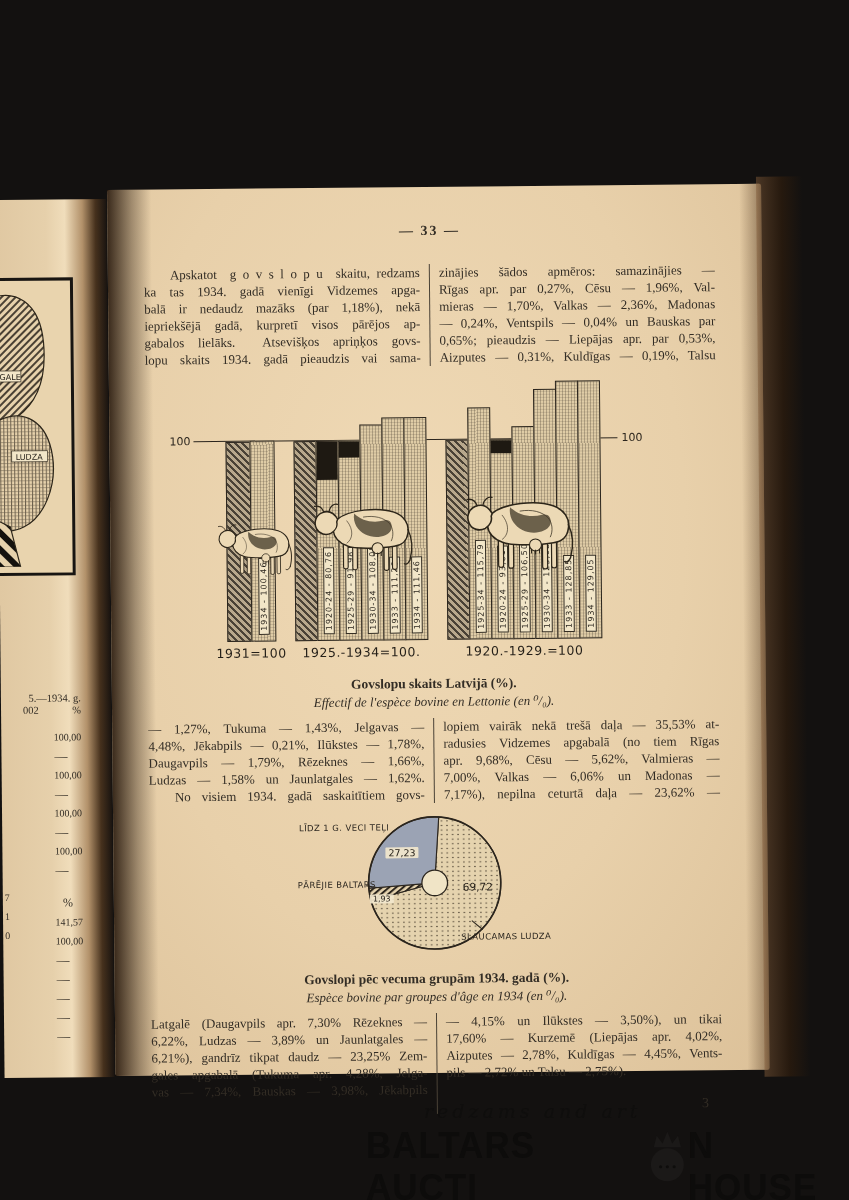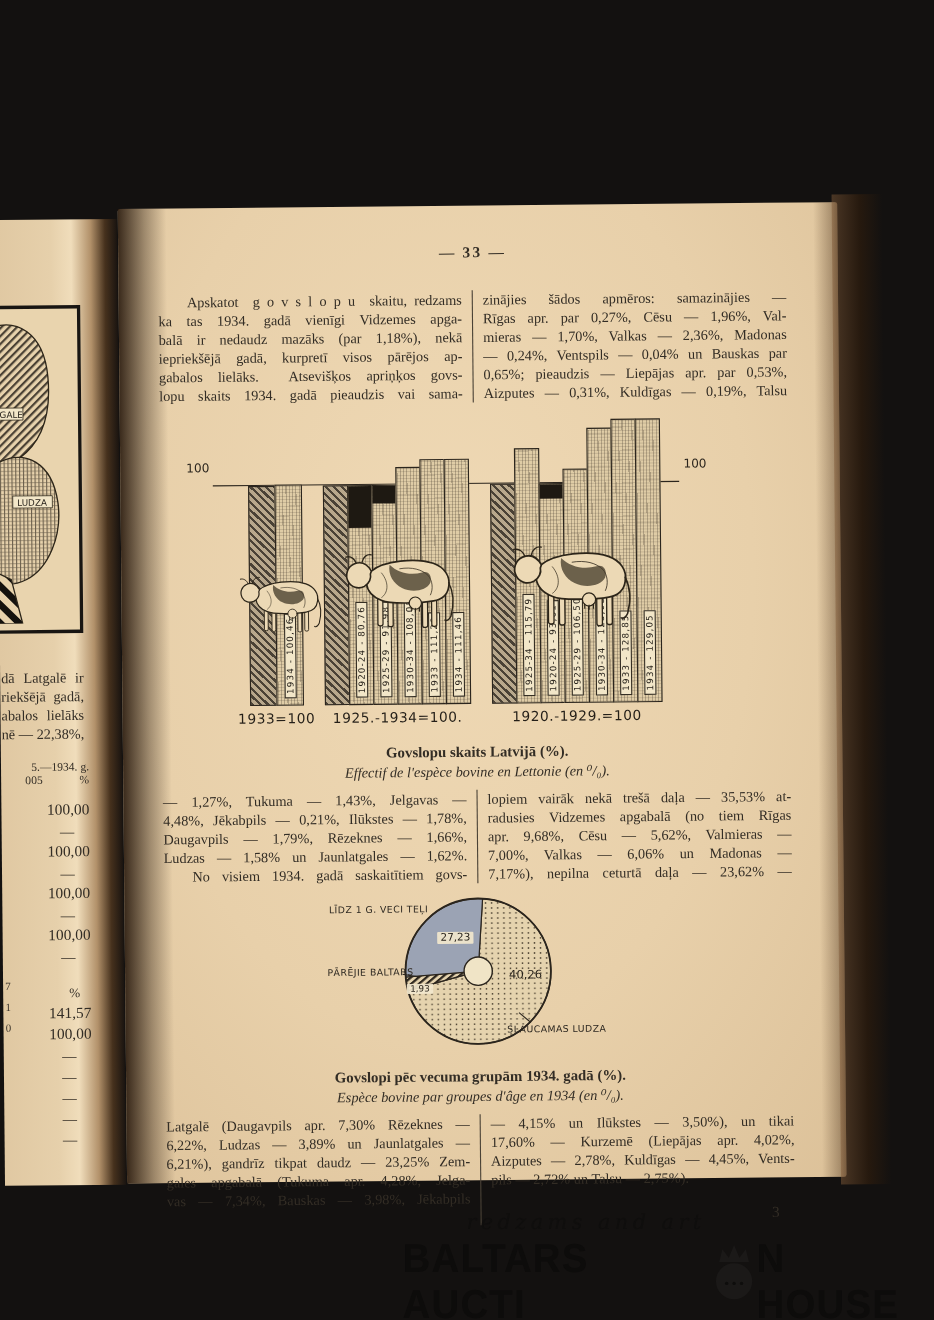--- a/index.html
+++ b/index.html
@@ -10,21 +10,21 @@
   
   #left-strip{position:absolute;left:0;top:196px;width:110px;height:878px;
     background:linear-gradient(90deg,#e0c8a2 0%,#e6d0ab 45%,#f0ddbb 62%,#b2916a 78%,#46311d 90%,#1a1410 100%);}
   #map-frame{position:absolute;left:-12px;top:78px;width:82px;height:292px;border:3px solid #181512;background:#e9d4ae;}
   #map-frame svg{display:block;}
   .frag-lines{position:absolute;top:408px;right:34px;text-align:right;font-size:13px;line-height:17px;
     color:#332d25;white-space:nowrap;}
   .tbl{position:absolute;top:492px;right:30px;text-align:right;color:#332d25;}
   .tbl .hdr{font-size:10.5px;line-height:13px;}
   .tbl .hdr2{display:flex;justify-content:space-between;width:58px;margin-left:auto;font-size:10.5px;}
-  .tbl .num{font-size:14px;line-height:19px;}
+  .tbl .num{font-size:10px;line-height:19px;}
   .tbl .dash{font-size:13px;line-height:19px;padding-right:14px;}
   .tbl .pct{font-size:12px;line-height:19px;padding-right:10px;margin-top:14px;}
   .tbl .gap{height:12px;}
   .edge-digits{position:absolute;left:2px;top:688px;font-size:10px;line-height:19px;color:#3a332b;}
 
   
   #page{position:absolute;left:111px;top:187px;width:654px;height:886px;border-radius:2px;
     background:radial-gradient(ellipse at 45% 38%,#efd9b5 0%,#e8d0aa 55%,#dcc199 100%);
     color:#332d25;}
   #page::before{content:"";position:absolute;left:0;top:0;bottom:0;width:44px;
@@ -38,21 +38,21 @@
   .page-header{margin-top:36px;text-align:center;font-size:14px;letter-spacing:2px;font-weight:bold;}
   .cols{display:flex;margin-top:25px;}
   .col{width:276px;font-size:13px;line-height:17px;}
   .col-div{width:1px;background:#4a4236;margin:0 9px;}
   .tl{text-align:justify;text-align-last:justify;white-space:pre-wrap;}
   .no-just-last .tl:last-child{text-align-last:left;}
 
   
   #bar-chart{position:relative;height:296px;margin-top:4px;margin-left:-36px;width:654px;}
   .hundred-line{position:absolute;left:84px;right:146px;bottom:226px;border-top:1.7px solid #2b251d;}
-  .axis-100{position:absolute;bottom:236px;font:11px "DejaVu Sans",sans-serif;color:#2b251d;}
+  .axis-100{position:absolute;bottom:220px;font:11px "DejaVu Sans",sans-serif;color:#2b251d;}
   #bar-groups{position:absolute;left:116px;bottom:26px;display:flex;align-items:flex-end;}
   .bar-group{position:relative;display:flex;align-items:flex-end;}
   .bar-group + .bar-group{margin-left:20px;}
   .bar{position:relative;width:23px;margin-right:-1px;border:1px solid #2b251d;box-sizing:border-box;
     background-color:#dfcca6;
     background-image:repeating-linear-gradient(0deg,rgba(58,48,38,.16) 0 1px,transparent 1px 3px),
                      repeating-linear-gradient(90deg,rgba(58,48,38,.28) 0 1px,transparent 1px 3px);}
   .bar-group:first-child .bar{width:25px;}
   .bar.reference{background-color:#938671;
     background-image:repeating-linear-gradient(45deg,rgba(25,20,14,.6) 0 2px,rgba(214,195,162,.55) 2px 5px);}
@@ -132,30 +132,24 @@
         <path d="M8,140 C34,127 58,140 63,176 C67,206 54,236 34,246 C14,256 -4,246 -4,236 Z" fill="url(#m-grid)" stroke="#2c2519" stroke-width="1.2"></path>
         <path d="M-4,234 L20,246 L30,286 L-4,286 Z" fill="url(#m-bold)" stroke="#2c2519" stroke-width="1.2"></path>
         <rect x="-2" y="90" width="34" height="11" fill="#f2e6c8" stroke="#2c2519" stroke-width="0.7"></rect>
         <text x="1" y="99" font-family="DejaVu Sans" font-size="8" fill="#241f18">ATGALE</text>
         <rect x="22" y="170" width="36" height="11" fill="#f2e6c8" stroke="#2c2519" stroke-width="0.7"></rect>
         <text x="26" y="179" font-family="DejaVu Sans" font-size="8" fill="#241f18">LUDZA</text>
         <rect x="-2" y="160" width="10" height="11" fill="#f2e6c8" stroke="#2c2519" stroke-width="0.7"></rect>
         <text x="0" y="169" font-family="DejaVu Sans" font-size="8" fill="#241f18">E</text>
       </svg>
     </div>
-    <div class="frag-lines">
-        <div class="tl">dā Latgalē ir</div>
-        <div class="tl">riekšējā gadā,</div>
-        <div class="tl">abalos lielāks</div>
-        <div class="tl">nē — 22,38%,</div>
-      </div>
     <div class="tbl">
       <div class="hdr">5.—1934. g.</div>
       <div class="hdr2">
-        <span>005</span>
+        <span>002</span>
         <span>%</span>
       </div>
       <div class="gap"></div>
       <div id="tbl-col1">
           <div class="num">100,00</div>
           <div class="dash">—</div>
           <div class="num">100,00</div>
           <div class="dash">—</div>
           <div class="num">100,00</div>
           <div class="dash">—</div>
@@ -207,21 +201,21 @@
       <div id="bar-chart">
         <div class="hundred-line"></div>
         <div class="axis-100" style="left:60px">100</div>
         <div class="axis-100" style="left:512px">100</div>
         <div id="bar-groups">
             <div class="bar-group">
               <div class="bar reference" style="height: 200px;"></div>
               <div class="bar" style="height: 200.92px;">
                 <div class="vlabel">1934 - 100,46</div>
               </div>
-              <div class="base-label">1933=100</div>
+              <div class="base-label">1931=100</div>
             </div>
             <div class="bar-group">
               <div class="bar reference" style="height: 200px;"></div>
               <div class="bar" style="height: 200px;">
                 <div class="cap" style="height: 38.48px;"></div>
                 <div class="vlabel">1920-24 - 80,76</div>
               </div>
               <div class="bar" style="height: 200px;">
                 <div class="cap" style="height: 16.04px;"></div>
                 <div class="vlabel">1925-29 - 91,98</div>
@@ -306,25 +300,25 @@
           </defs>
           <g id="pie-slices">
               <path d="M85,85 L90.02,13.18 A72,72 0 1 1 15.46,103.64 Z" fill="url(#p-dots)" stroke="#2b251d" stroke-width="1.2"></path>
               <path d="M85,85 L15.46,103.64 A72,72 0 0 1 13.18,90.06 Z" fill="url(#p-hatch)" stroke="#2b251d" stroke-width="1.2"></path>
               <path d="M85,85 L13.18,90.06 A72,72 0 0 1 90.02,13.18 Z" fill="#9ba3b4" stroke="#2b251d" stroke-width="1.2"></path>
             </g>
           <circle cx="85" cy="85" r="72" fill="none" stroke="#2b251d" stroke-width="1.8"></circle>
           <circle cx="85" cy="85" r="14" fill="#f0e4c6" stroke="#2b251d" stroke-width="1.4"></circle>
         </svg>
         <div class="pie-lab" style="left:128px;top:13px;width:112px;text-align:right">LĪDZ 1 G. VECI TEĻI</div>
-        <div class="pie-val" style="left:248px;top:38px">27,23</div>
+        <div class="pie-val" style="left:236px;top:38px">27,23</div>
         <div class="pie-lab" style="left:148px;top:70px">PĀRĒJIE BALTARS</div>
         <div class="leader" style="left:216px;top:77px;width:16px;transform:rotate(10deg)"></div>
         <div class="pie-val" style="left:220px;top:85px;font-size:8px">1,93</div>
-        <div class="pie-val" style="left:310px;top:72px;background:none;font-size:10.5px">40,26</div>
+        <div class="pie-val" style="left:310px;top:72px;background:none;font-size:10.5px">69,72</div>
         <div class="leader" style="left:320px;top:116px;width:14px;transform:rotate(40deg)"></div>
         <div class="pie-lab" style="left:308px;top:122px;width:96px;text-align:center;line-height:12px">SLAUCAMAS LUDZA</div>
       </div>
       <div class="cap1">Govslopi pēc vecuma grupām 1934. gadā (%).</div>
       <div class="cap2">Espèce bovine par groupes d'âge en 1934 (en ⁰/₀).</div>
 
       <div class="cols" style="margin-top:8px">
         <div class="col">
             <div class="tl">Latgalē (Daugavpils apr. 7,30% Rēzeknes —</div>
             <div class="tl">6,22%, Ludzas — 3,89% un Jaunlatgales —</div>

